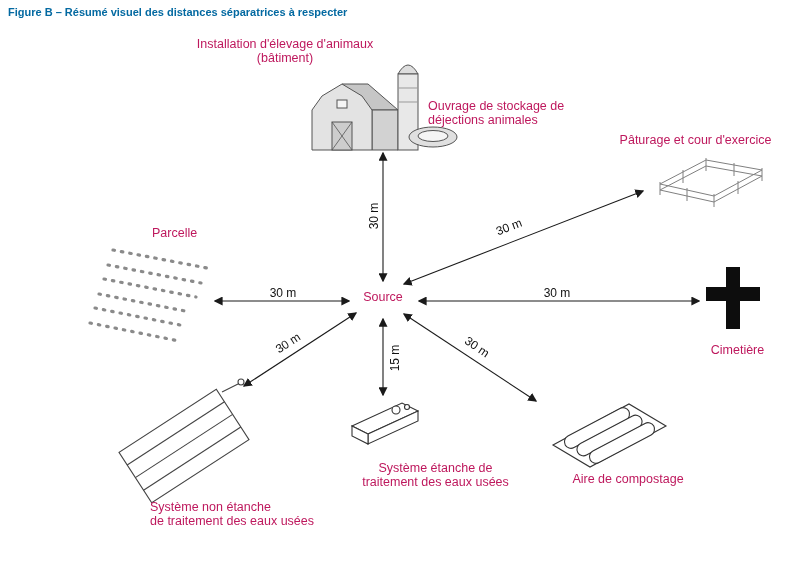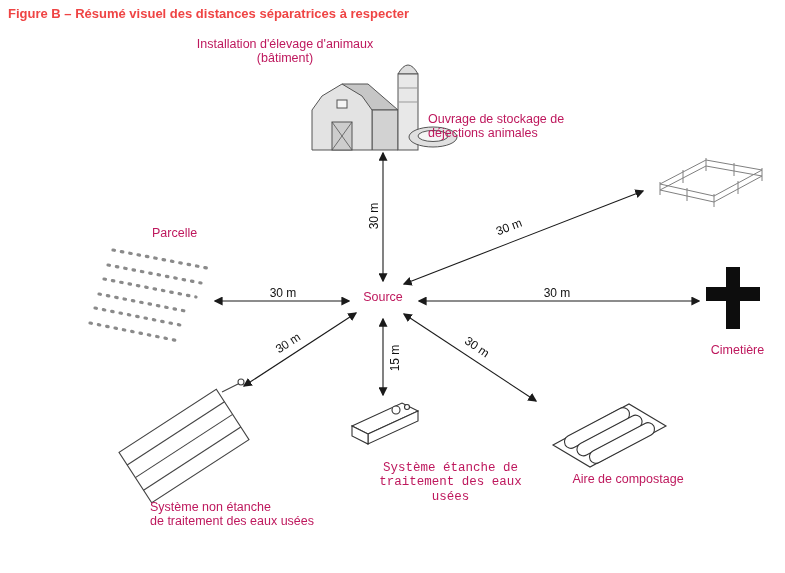--- a/index.html
+++ b/index.html
@@ -1,19 +1,19 @@
 <!DOCTYPE html>
 <html><head>
 <meta charset="utf-8">
 <style>
   html,body { margin:0; padding:0; background:#ffffff; }
   body { font-family:"Liberation Sans", sans-serif; color:#1c1c1c; }
   .canvas { position:relative; width:785px; height:573px; background:#ffffff; overflow:hidden; }
   .art { position:absolute; left:0; top:0; }
-  .title { position:absolute; left:8px; top:6px; font-size:13px; font-weight:bold; color:#ef4444; }
+  .title { position:absolute; left:8px; top:6px; font-size:11px; font-weight:bold; color:#0369a1; }
   .lbl { position:absolute; font-size:12.5px; line-height:1.15; color:#be185d; white-space:pre-line; }
   .c { text-align:center; }
   .dist { position:absolute; font-size:12px; color:#111; white-space:nowrap; transform:translate(-50%,-50%); }
   .dist-h { background:#ffffff; padding:0 4px; }
   .r-90 { transform:translate(-50%,-50%) rotate(-90deg); }
   .r-21 { transform:translate(-50%,-50%) rotate(-21deg); }
   .r-33 { transform:translate(-50%,-50%) rotate(-33deg); }
   .r34  { transform:translate(-50%,-50%) rotate(34deg); }
   .src { position:absolute; left:2px; top:554px; font-size:9px; color:#222; }
 </style>
@@ -114,28 +114,29 @@
         <rect x="-36" y="-6.5" width="72" height="13" rx="6.5" transform="translate(64.5,37.5) rotate(-28)"></rect>
         <rect x="-36" y="-6.5" width="72" height="13" rx="6.5" transform="translate(77,45) rotate(-28)"></rect>
       </g>
     </g>
   </svg>
 
   <div class="title">Figure B – Résumé visuel des distances séparatrices à respecter</div>
 
   <div class="lbl c" style="left:185px; top:37px; width:200px;">Installation d'élevage d'animaux
 (bâtiment)</div>
-  <div class="lbl" style="left:428px; top:112px; width:170px;">Ouvrage de stockage de
+  <div class="lbl" style="left:428px; top:99px; width:170px;">Ouvrage de stockage de
 déjections animales</div>
+  <div class="lbl c" style="left:608px; top:133px; width:175px;">Pâturage et cour d'exercice</div>
   <div class="lbl" style="left:152px; top:226px;">Parcelle</div>
   <div class="lbl c" style="left:353px; top:290px; width:60px;">Source</div>
   <div class="lbl c" style="left:695px; top:343px; width:85px;">Cimetière</div>
   <div class="lbl" style="left:122px; top:500px; width:200px;margin-left:28px;">Système non étanche
 de traitement des eaux usées</div>
-  <div class="lbl c" style="left:358px; top:461px; width:185px;font-family:Liberation Mono, monospace;">Système étanche de
+  <div class="lbl c" style="left:343px; top:461px; width:185px;">Système étanche de
 traitement des eaux usées</div>
   <div class="lbl c" style="left:548px; top:472px; width:160px;">Aire de compostage</div>
 
   <div class="dist r-90" style="left:374px; top:216px;">30 m</div>
   <div class="dist r-21" style="left:509px; top:227px;">30 m</div>
   <div class="dist dist-h" style="left:557px; top:293px;">30 m</div>
   <div class="dist dist-h" style="left:283px; top:293px;">30 m</div>
   <div class="dist r-33" style="left:288px; top:343px;">30 m</div>
   <div class="dist r-90" style="left:395px; top:358px;">15 m</div>
   <div class="dist r34" style="left:477px; top:347px;">30 m</div>

